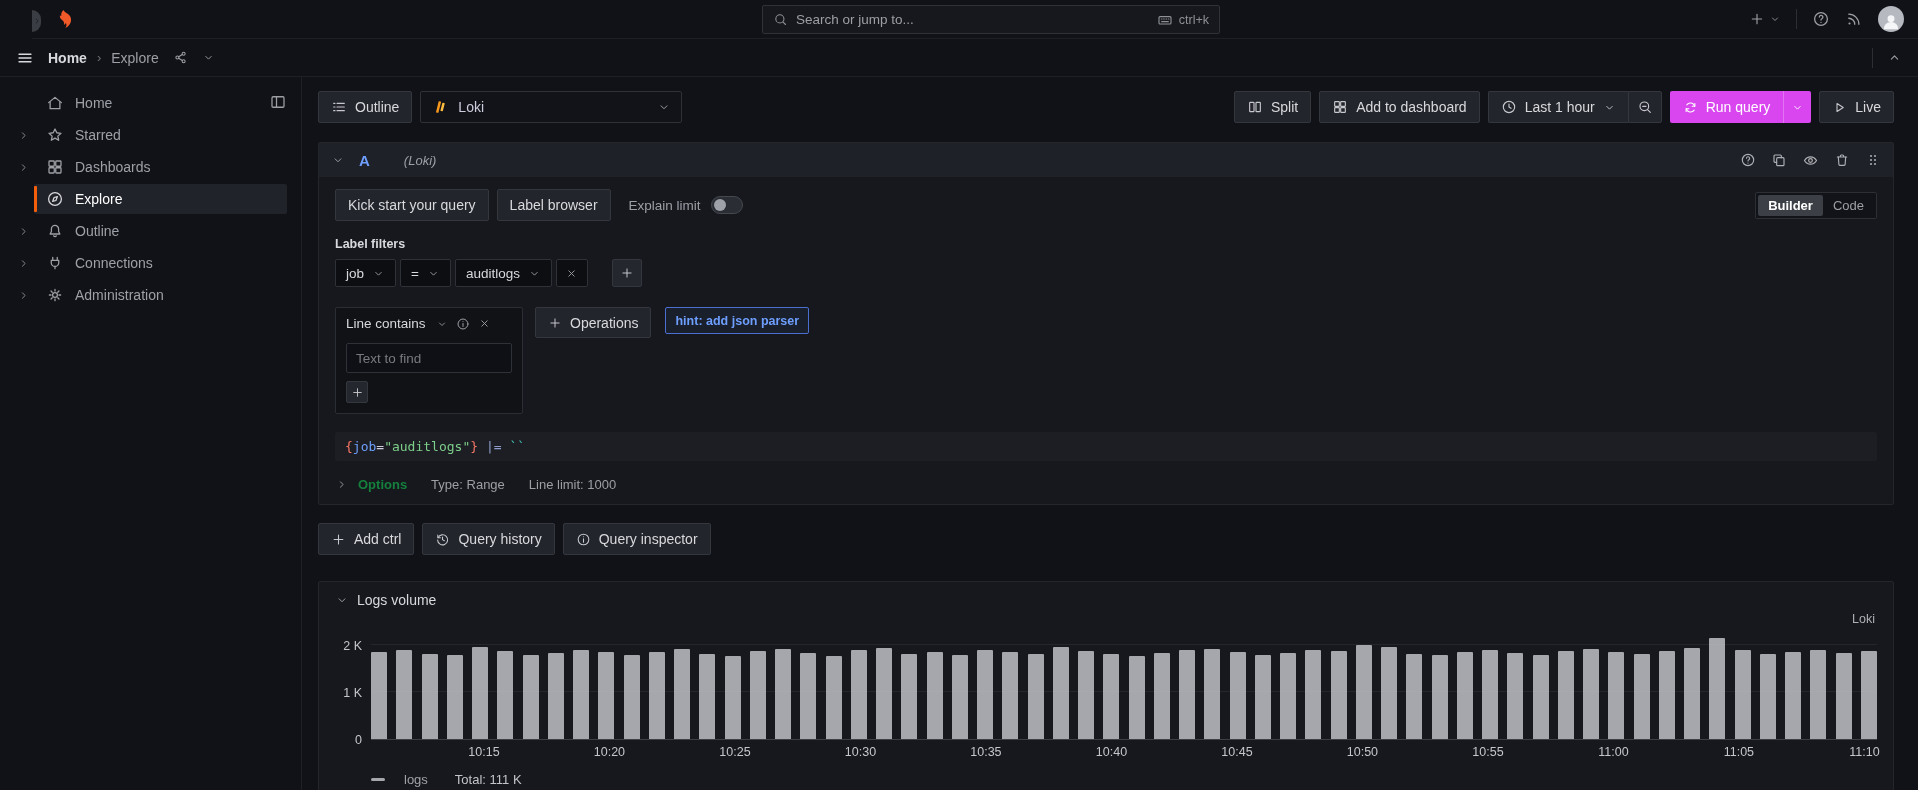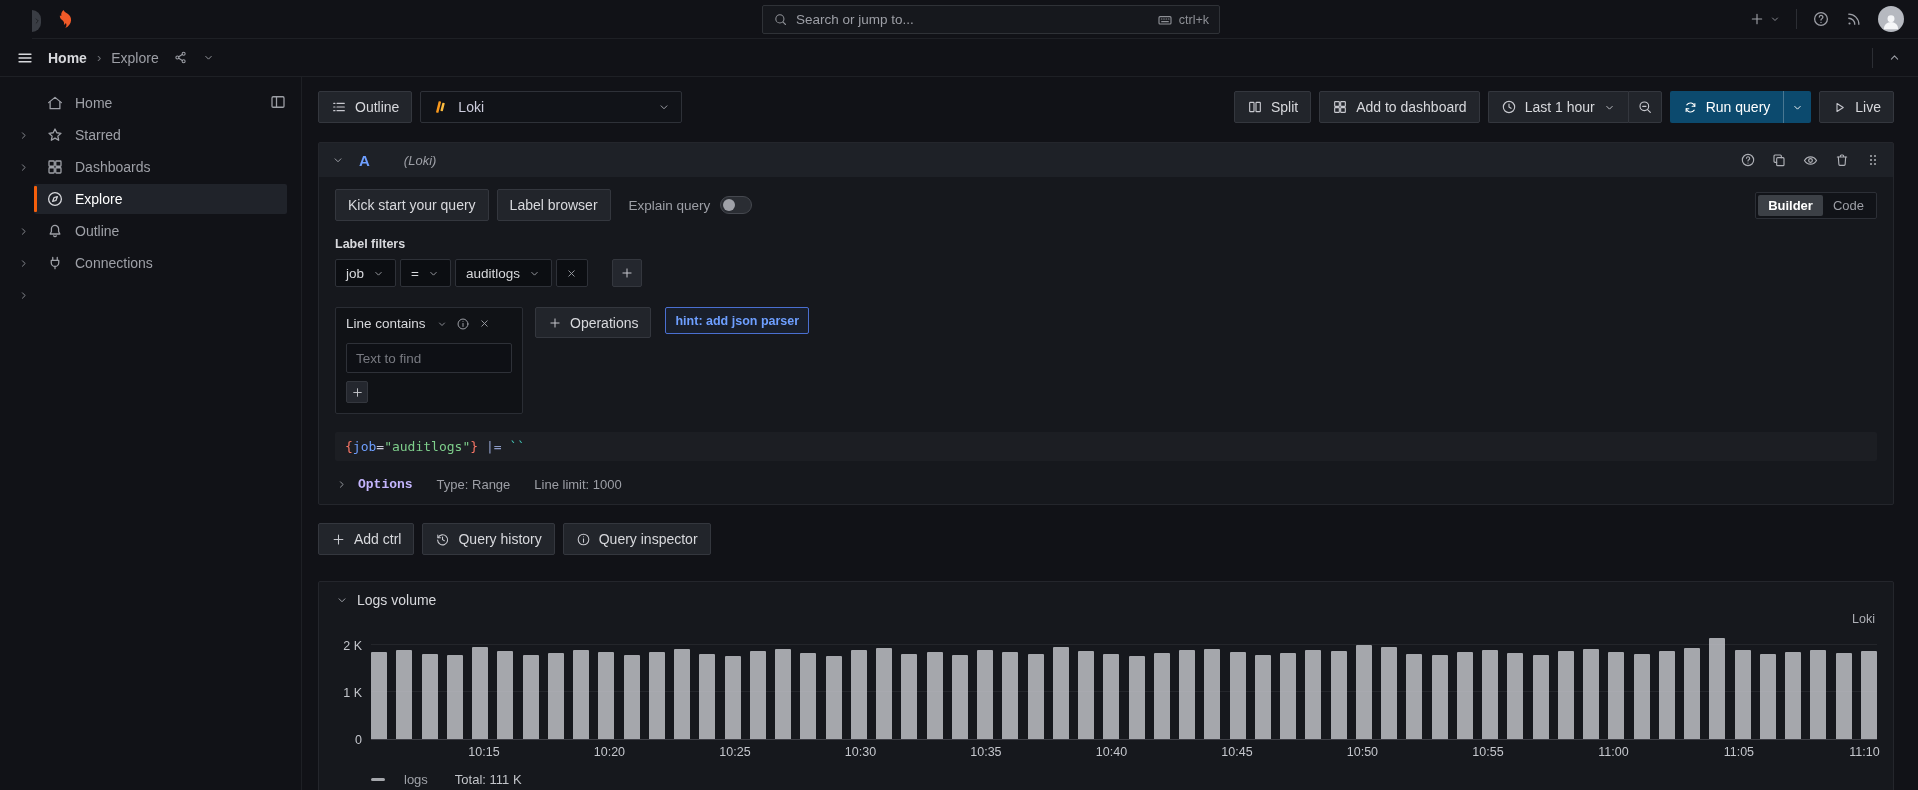--- a/index.html
+++ b/index.html
@@ -46,21 +46,21 @@
   
   .toolbar { display:flex; align-items:center; justify-content:space-between; }
   .tb-left, .tb-right { display:flex; align-items:center; gap:8px; }
   .btn { display:inline-flex; align-items:center; gap:8px; height:32px; padding:0 12px; background:#22252b; border:1px solid #34373e; border-radius:2px; color:#d8d9dd; font-size:14px; font-weight:500; cursor:pointer; white-space:nowrap; }
   .btn .icon { color:#c7c8ce; }
   .ds-picker { width:262px; height:32px; display:flex; align-items:center; gap:9px; padding:0 10px; background:#111318; border:1px solid #2e3138; border-radius:2px; cursor:pointer; }
   .ds-picker .chev { margin-left:auto; color:#9d9fa6; }
   .timegroup { display:flex; align-items:stretch; border-radius:4px; }
   .timegroup .btn:first-child { border-right:none; border-radius:2px 0 0 2px; }
   .timegroup .btn:last-child { border-radius:0 2px 2px 0; width:34px; padding:0; justify-content:center; }
-  .runquery { display:flex; align-items:stretch; background:#0c4a6e; border-radius:2px; overflow:hidden; }
+  .runquery { display:flex; align-items:stretch; background:#d946ef; border-radius:2px; overflow:hidden; }
   .runquery .main { display:flex; align-items:center; gap:8px; height:32px; padding:0 13px; color:#fff; font-weight:500; cursor:pointer; }
   .runquery .caret { width:28px; display:flex; align-items:center; justify-content:center; border-left:1px solid rgba(255,255,255,0.25); color:#fff; cursor:pointer; }
 
   
   .panel { background:#16181d; border:1px solid #24262c; border-radius:2px; }
   .qpanel { margin-top:19px; }
   .qheader { height:34px; background:#1e2127; display:flex; align-items:center; gap:10px; padding:0 12px; }
   .refid { color:#6e9fff; font-weight:600; font-size:15px; margin-left:4px; }
   .ds-hint { color:#9ea0a7; font-style:italic; font-size:13px; margin-left:24px; }
   .qheader-icons { margin-left:auto; display:flex; align-items:center; gap:15px; color:#aeb0b6; }
@@ -86,21 +86,21 @@
   .opcard-h .chev { margin-left:2px; }
   .opcard input { margin-top:12px; width:100%; height:30px; background:#0e1015; border:1px solid #2e3138; border-radius:2px; color:#d8d9dd; font-size:13.5px; padding:0 9px; font-family:"Liberation Sans",sans-serif; }
   .opcard input::placeholder { color:#787a81; }
   .op-plus { margin-top:8px; width:22px; height:22px; display:flex; align-items:center; justify-content:center; background:#24272e; border:1px solid #34373e; border-radius:2px; color:#c7c8ce; cursor:pointer; }
   .hint { margin-left:2px; height:27px; display:flex; align-items:center; padding:0 9px; border:1px solid #4a6fd1; border-radius:2px; background:rgba(61,113,217,0.08); color:#6e9fff; font-size:12.5px; font-weight:600; cursor:pointer; }
   .preview { margin-top:18px; background:rgba(204,204,220,0.035); border-radius:2px; padding:7px 10px; font-family:"DejaVu Sans Mono",monospace; font-size:13px; }
   .c-brace { color:#f87666; } .c-name { color:#6e9fff; } .c-op { color:#ccccdc; }
   .c-string { color:#7ece8b; } .c-pipe { color:#8e9dc9; } .c-backtick { color:#43c6b7; }
   .optsrow { margin-top:6px; display:flex; align-items:center; gap:10px; padding:10px 16px 12px 16px; font-size:13px; }
   .optsrow .icon { color:#9d9fa6; cursor:pointer; }
-  .opts-title { color:#c4b5fd; font-weight:600;font-family:Liberation Mono, monospace; }
+  .opts-title { color:#15803d; font-weight:600; }
   .opts-meta { color:#9d9fa6; margin-left:14px;text-align:right; }
   .actions { margin-top:18px; display:flex; align-items:center; gap:8px; }
 
   
   .logspanel { margin-top:26px; padding:10px 16px 10px 16px; }
   .lv-header { display:flex; align-items:center; gap:8px; color:#d8d9dd; font-weight:500; font-size:14px; }
   .lv-header .icon { color:#9d9fa6; cursor:pointer; }
   .lv-source { text-align:right; font-size:12.5px; color:#aeb0b6; height:18px; margin-top:4px; padding-right:2px; }
   .chart { display:flex; margin-top:6px; }
   .yaxis { width:36px; position:relative; flex:none; }
@@ -323,20 +323,29 @@
             </span>
             <span class="nav-label">Connections</span>
           </span>
         </div>
         <div class="nav-row">
           <span class="nav-chev icon">
             <svg width="13" height="13" viewBox="0 0 24 24" fill="none" stroke="currentColor" stroke-width="1.7" stroke-linecap="round" stroke-linejoin="round">
               <path d="M10 7l5 5-5 5"></path>
             </svg>
           </span>
+          <span class="nav-inner">
+            <span class="icon nav-ic">
+              <svg width="18" height="18" viewBox="0 0 24 24" fill="none" stroke="currentColor" stroke-width="1.7" stroke-linecap="round" stroke-linejoin="round">
+                <circle cx="12" cy="12" r="3.2"></circle>
+                <path d="M12 4.5v2.2M12 17.3v2.2M4.5 12h2.2M17.3 12h2.2M6.7 6.7l1.6 1.6M15.7 15.7l1.6 1.6M17.3 6.7l-1.6 1.6M8.3 15.7l-1.6 1.6"></path>
+              </svg>
+            </span>
+            <span class="nav-label">Administration</span>
+          </span>
         </div>
       </nav>
   </aside>
 
   <main class="content">
 
     <div class="toolbar">
       <div class="tb-left">
         <button class="btn">
           <span class="icon">
@@ -490,21 +499,21 @@
       </div>
       <div class="qbody">
         <div class="qrow1">
           <button class="btn">
               <span>Kick start your query</span>
             </button>
           <button class="btn" style="margin-left:8px;">
               <span>Label browser</span>
             </button>
           <div class="explain">
-            <span>Explain query</span>
+            <span>Explain limit</span>
             <span class="toggle">
                 <span class="knob"></span>
               </span>
           </div>
           <div class="seg">
             <span class="on">Builder</span>
             <span>Code</span>
           </div>
         </div>
 

